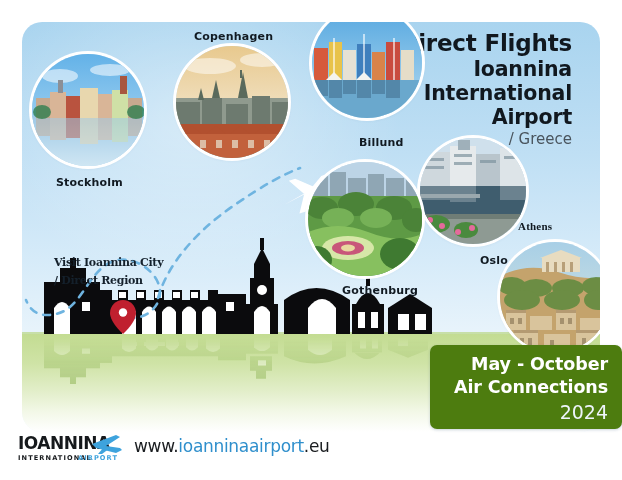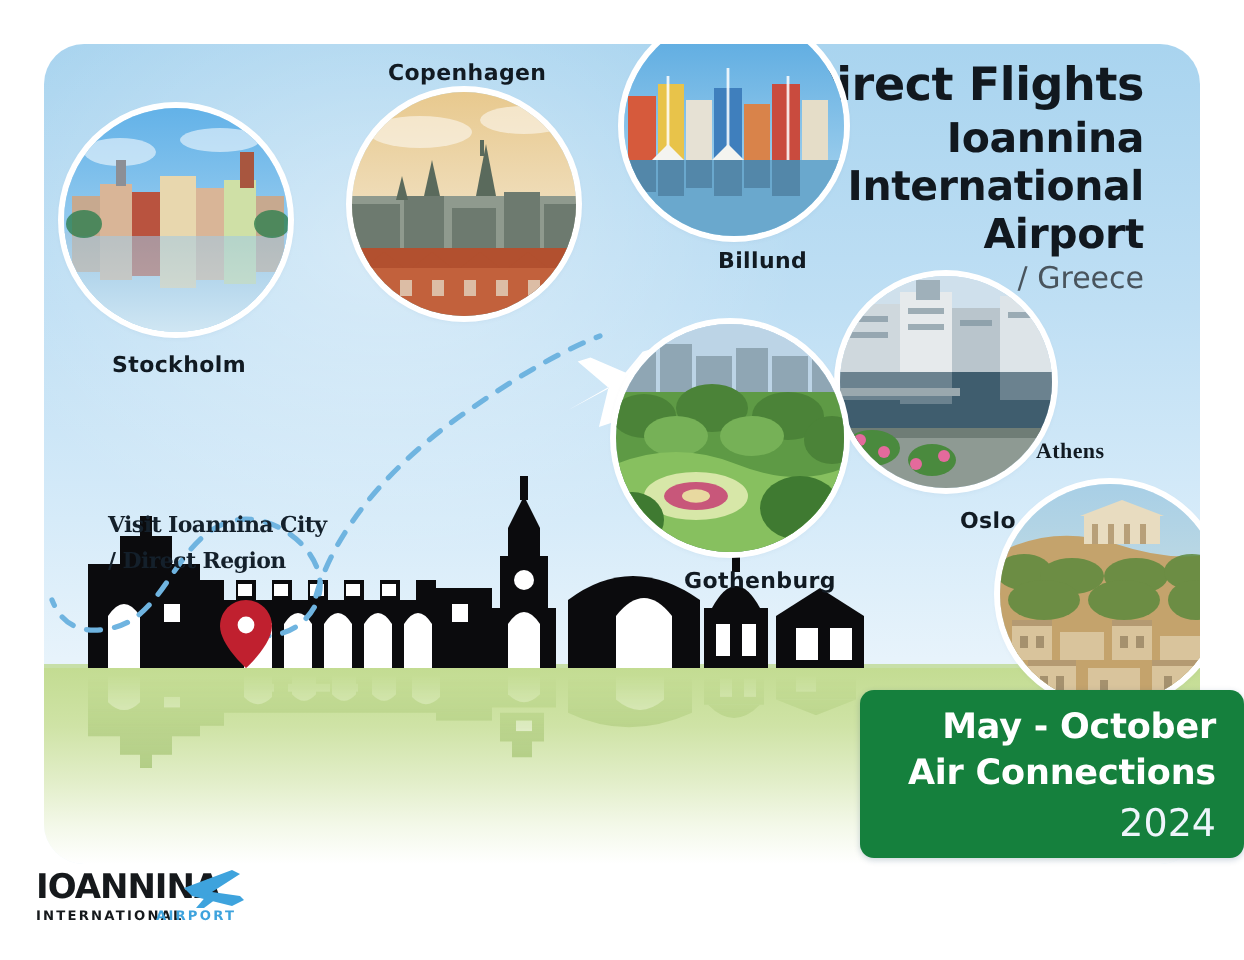--- a/index.html
+++ b/index.html
@@ -185,21 +185,21 @@
     height: 58px;
   }
 
   
   .season-banner {
     position: absolute;
     left: 430px;
     top: 345px;
     width: 192px;
     height: 84px;
-    background: #15803d;
+    background: #4d7c0f;
     border-radius: 7px;
     box-shadow: 0 1px 3px rgba(20,60,100,0.22);
     padding: 8px 14px 0 10px;
     box-sizing: border-box;
     text-align: right;
   }
   .season-banner .s1,
   .season-banner .s2 {
     font-family: "DejaVu Sans", sans-serif;
     font-weight: bold;
@@ -523,21 +523,21 @@
             <line x1="22" y1="72" x2="22" y2="30"></line>
               <line x1="52" y1="72" x2="52" y2="26"></line>
             <line x1="82" y1="72" x2="82" y2="30"></line>
           </g>
           <g fill="#f4f4f0">
             <path d="M14 72 l8 -8 l8 8 Z"></path>
               <path d="M44 72 l8 -8 l8 8 Z"></path>
           </g>
         </svg>
       </div>
-      <div class="label" style="left:32px; top:116px;padding-left:15px;">Billund</div>
+      <div class="label" style="left:32px; top:128px;padding-left:15px;">Billund</div>
     </div>
 
     <div class="city" style="left:384px; top:116px; width:130px; height:150px;">
       <div class="disc" style="left:14px; top:0; width:106px; height:106px;">
         <svg class="photo" viewBox="0 0 106 106" preserveAspectRatio="none">
           <rect width="106" height="106" fill="#cfe0ec"></rect>
           <g>
             <rect x="0" y="14" width="30" height="34" fill="#cfd8dd"></rect>
             <rect x="30" y="8" width="26" height="40" fill="#e6eaec"></rect>
             <rect x="56" y="16" width="24" height="32" fill="#b9c5cc"></rect>
@@ -700,16 +700,19 @@
         <text x="0" y="19" font-family="DejaVu Sans, sans-serif" font-size="17" font-weight="bold" fill="#16191c" letter-spacing="-0.5">IOANNINA</text>
         <text x="0" y="30" font-family="DejaVu Sans, sans-serif" font-size="6.6" font-weight="bold" fill="#16191c" letter-spacing="1.1">INTERNATIONAL</text>
         <text x="60" y="30" font-family="DejaVu Sans, sans-serif" font-size="6.6" font-weight="bold" fill="#3ea3dd" letter-spacing="1.1">AIRPORT</text>
         <g fill="#3ea3dd">
           <path d="M74 14 l24 -9 l4 2 l-14 9 l14 2 l2 2 l-6 3 l-20 -5 Z"></path>
           <path d="M86 17 l-6 7 h4 l8 -6 Z"></path>
         </g>
       </svg>
     </div>
 
+    <div class="url">
+      <span>www.</span><span class="mid">ioanninaairport</span><span>.eu</span>
+    </div>
 
   </div>
 
 </div>
 
 </body></html>

